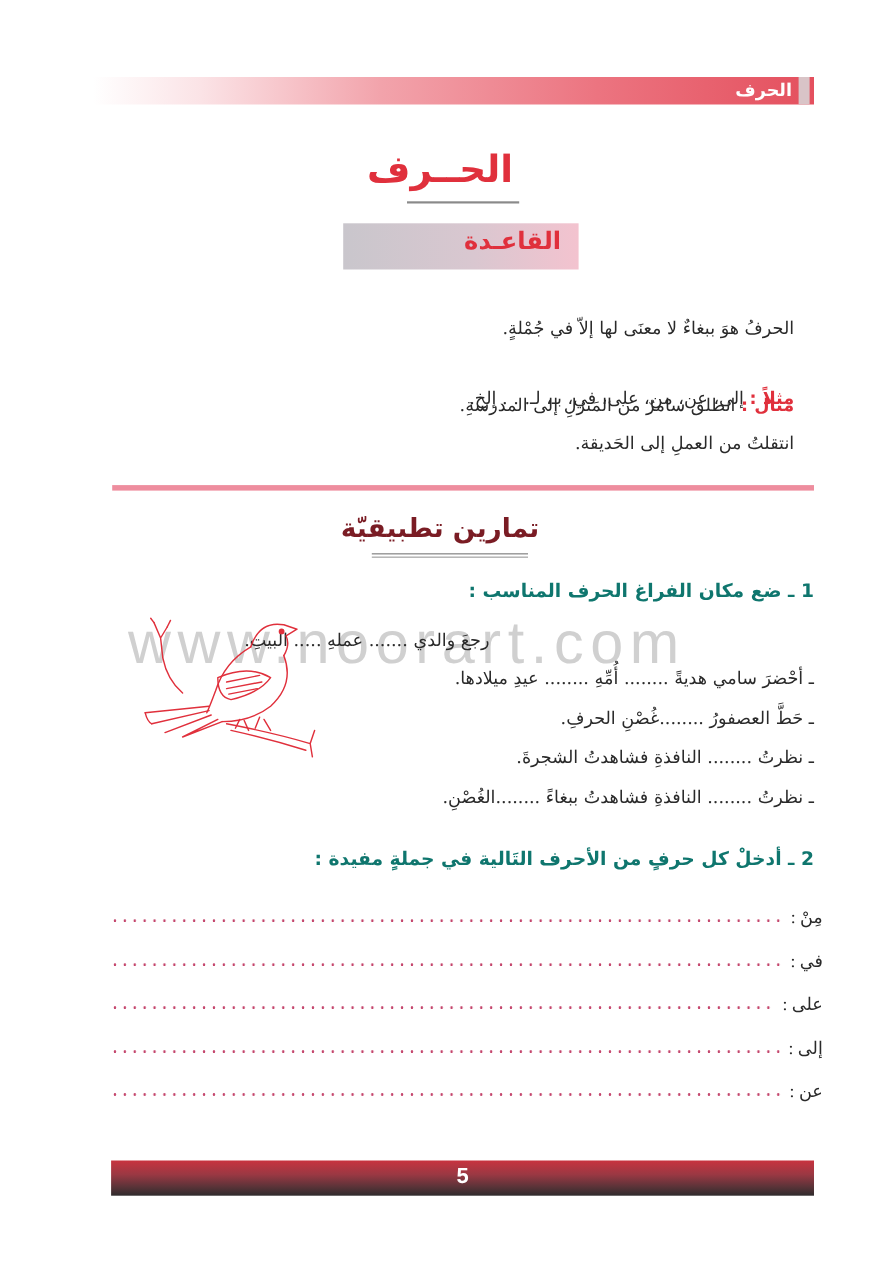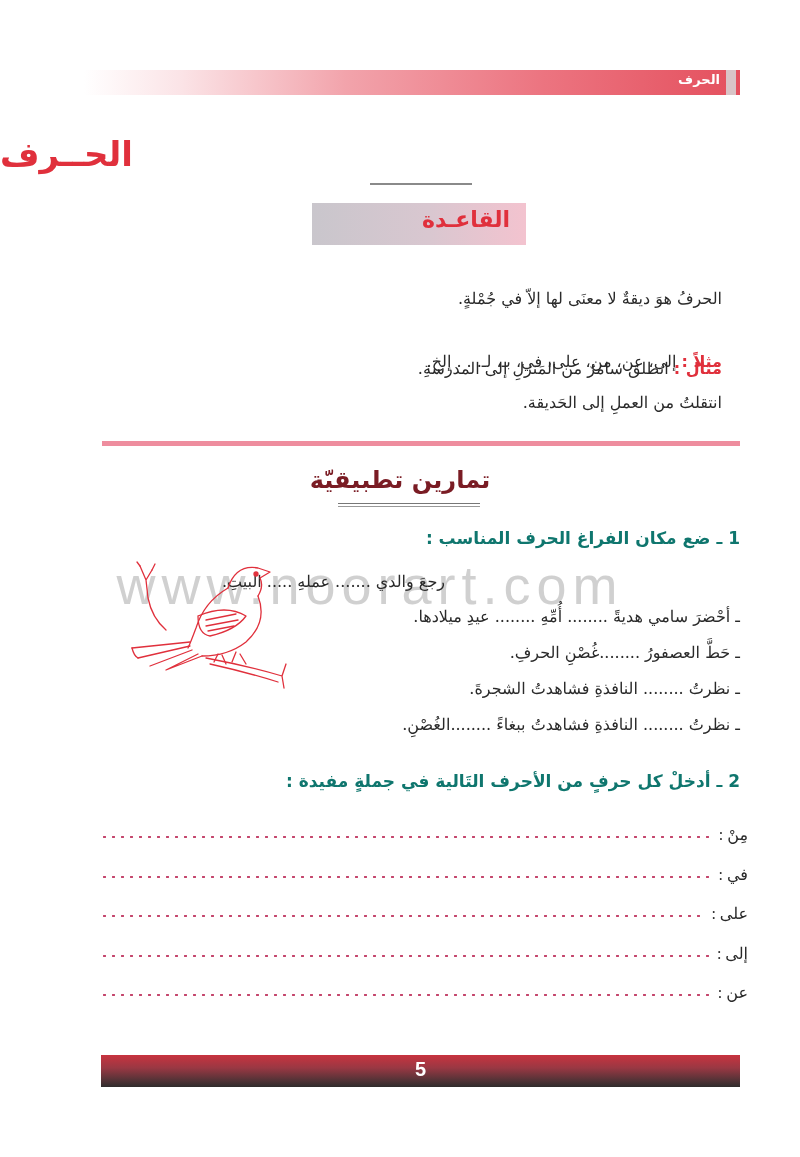--- a/index.html
+++ b/index.html
@@ -1,22 +1,22 @@
 <!DOCTYPE html>
 <html><head>
 <meta charset="utf-8">
 <style>
   html,body{margin:0;padding:0;background:#ffffff;}
   body{width:800px;height:1157px;position:relative;overflow:hidden;font-family:"DejaVu Sans",sans-serif;color:#2a2a2a;}
   .abs{position:absolute;}
   .header-bar{left:84px;top:70px;width:656px;height:25px;
     background:linear-gradient(to left,#e4505e 0%,#ec7480 30%,#f2a3ab 60%,#fbe3e6 85%,#ffffff 100%);}
   .header-edge{left:726px;top:70px;width:10px;height:25px;background:#d9c4c7;}
-  .header-title{right:80px;top:72px;font-size:13px;font-weight:bold;color:#fff;direction:rtl;}
-  .page-title{left:0;width:800px;top:134px;text-align:left;font-size:34px;font-weight:bold;color:#e0303c;font-family:"DejaVu Sans",sans-serif;}
+  .header-title{right:80px;top:72px;font-size:16px;font-weight:bold;color:#fff;direction:rtl;}
+  .page-title{left:0;width:800px;top:134px;text-align:center;font-size:34px;font-weight:bold;color:#e0303c;font-family:"DejaVu Sans",sans-serif;}
   .title-underline{left:370px;top:183px;width:102px;height:2px;background:#8a8a8a;}
   .rule-box{left:312px;top:203px;width:214px;height:42px;
     background:linear-gradient(to right,#c9c6cc 0%,#d9c7d0 55%,#f3c3cf 100%);}
   .rule-title{left:312px;top:207px;width:214px;text-align:center;font-size:22px;font-weight:bold;color:#e0303c;padding-left:47px;}
   .para{right:78px;direction:rtl;font-family:"DejaVu Serif",serif;font-size:16px;color:#2a2a2a;white-space:nowrap;}
   .label-red{color:#e0303c;font-weight:bold;font-family:"DejaVu Sans",sans-serif;}
   .divider{left:102px;top:441px;width:638px;height:5px;background:#ee8d9e;}
   .ex-title{left:0;width:800px;top:466px;text-align:center;font-size:24px;font-weight:bold;color:#7a1c24;}
   .ex-underline{left:338px;top:503px;width:142px;height:1px;background:#777;}
   .ex-underline2{left:338px;top:506px;width:142px;height:1px;background:#999;}
@@ -38,21 +38,21 @@
 <div class="abs header-bar"></div>
 <div class="abs header-edge"></div>
 <div class="abs header-title">الحرف</div>
 
 <div class="abs page-title">الحــرف</div>
 <div class="abs title-underline"></div>
 
 <div class="abs rule-box"></div>
 <div class="abs rule-title">القاعـدة</div>
 
-<div class="abs para" style="top:289px;">الحرفُ هوَ ديقةٌ لا معنَى لها إلاّ في جُمْلةٍ.</div>
+<div class="abs para" style="top:289px;">الحرفُ هوَ ببغاءٌ لا معنَى لها إلاّ في جُمْلةٍ.</div>
 <div class="abs para" style="top:323px;margin-top:29px;">
   <span class="label-red">مثلاً :</span>
   <span>إلى، عن، من، على، في، بـ، لـ. . . إلخ.</span>
 </div>
 <div class="abs para" style="top:359px;">
   <span class="label-red">مثال :</span>
   <span>انطلق سامرٌ من المَنزلِ إلى المدرسةِ.</span>
 </div>
 <div class="abs para" style="top:393px;">انتقلتُ من العملِ إلى الحَديقة.</div>
 

